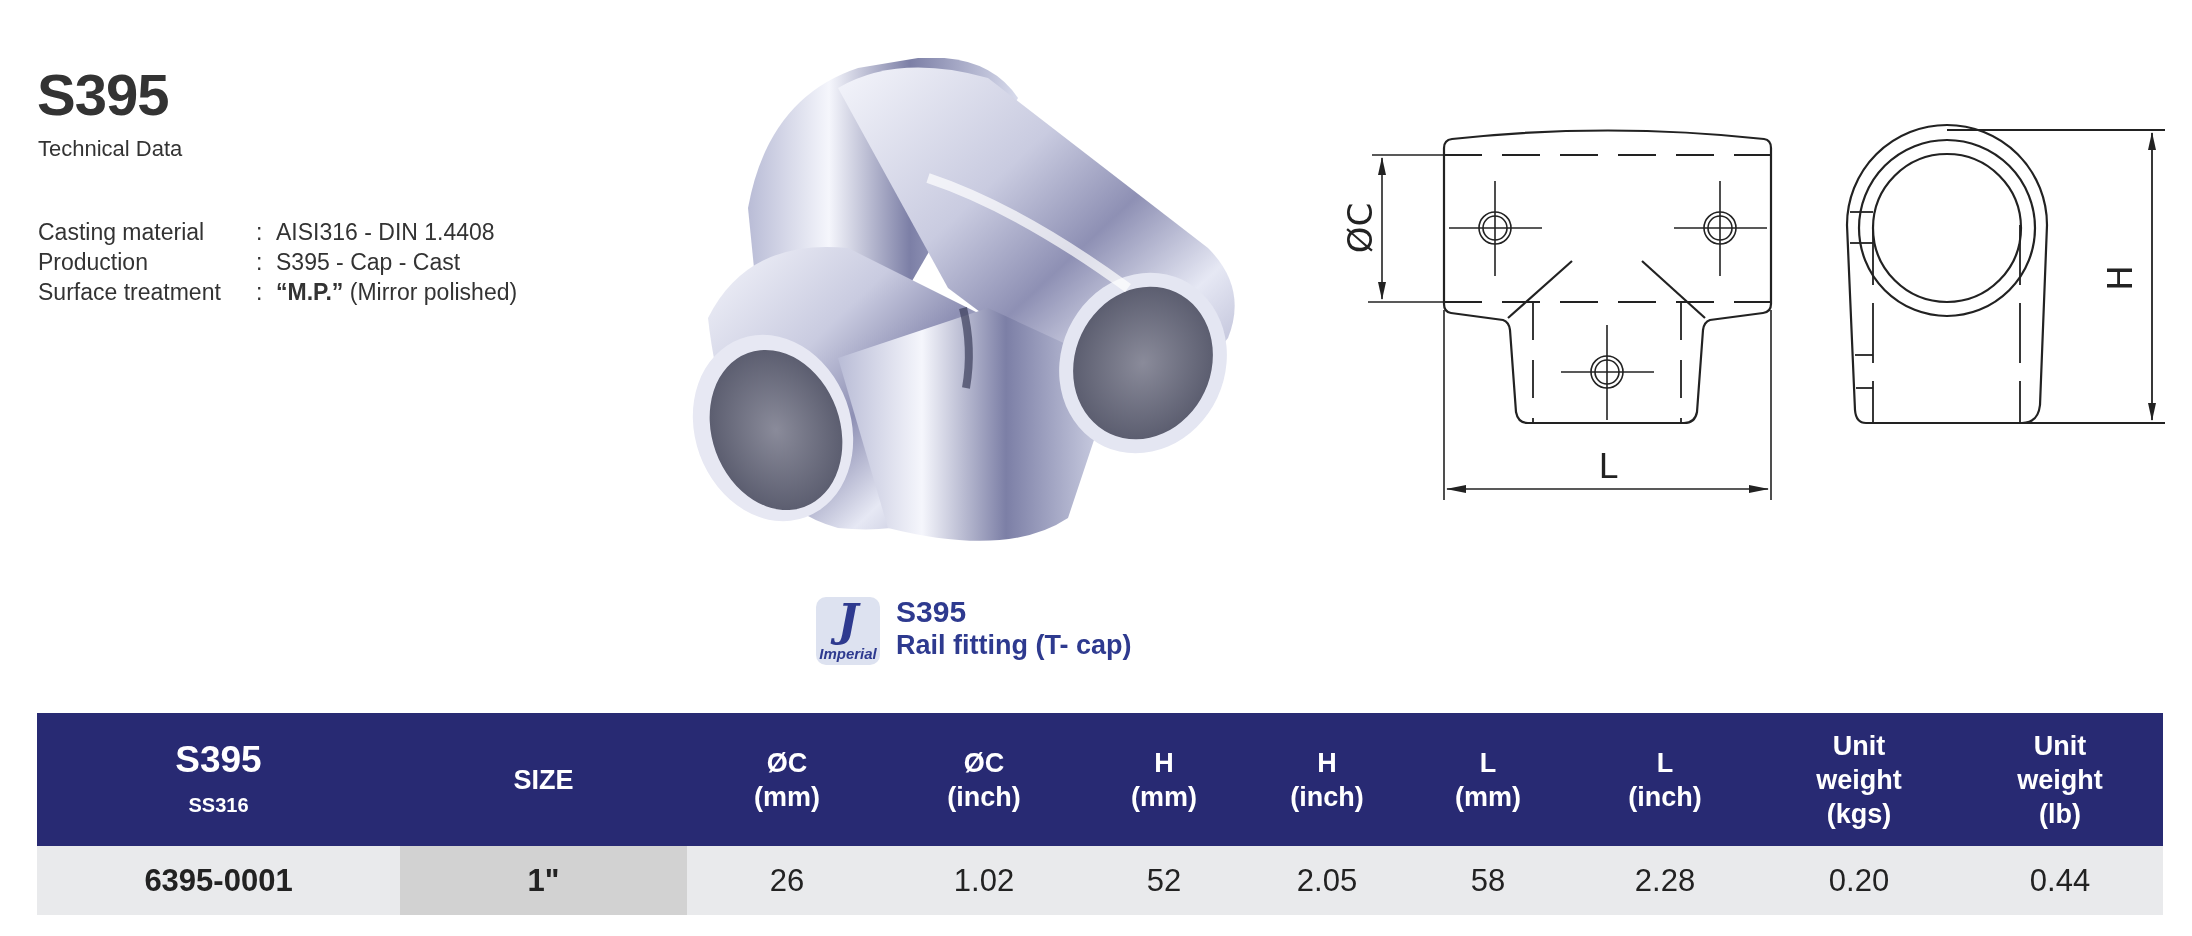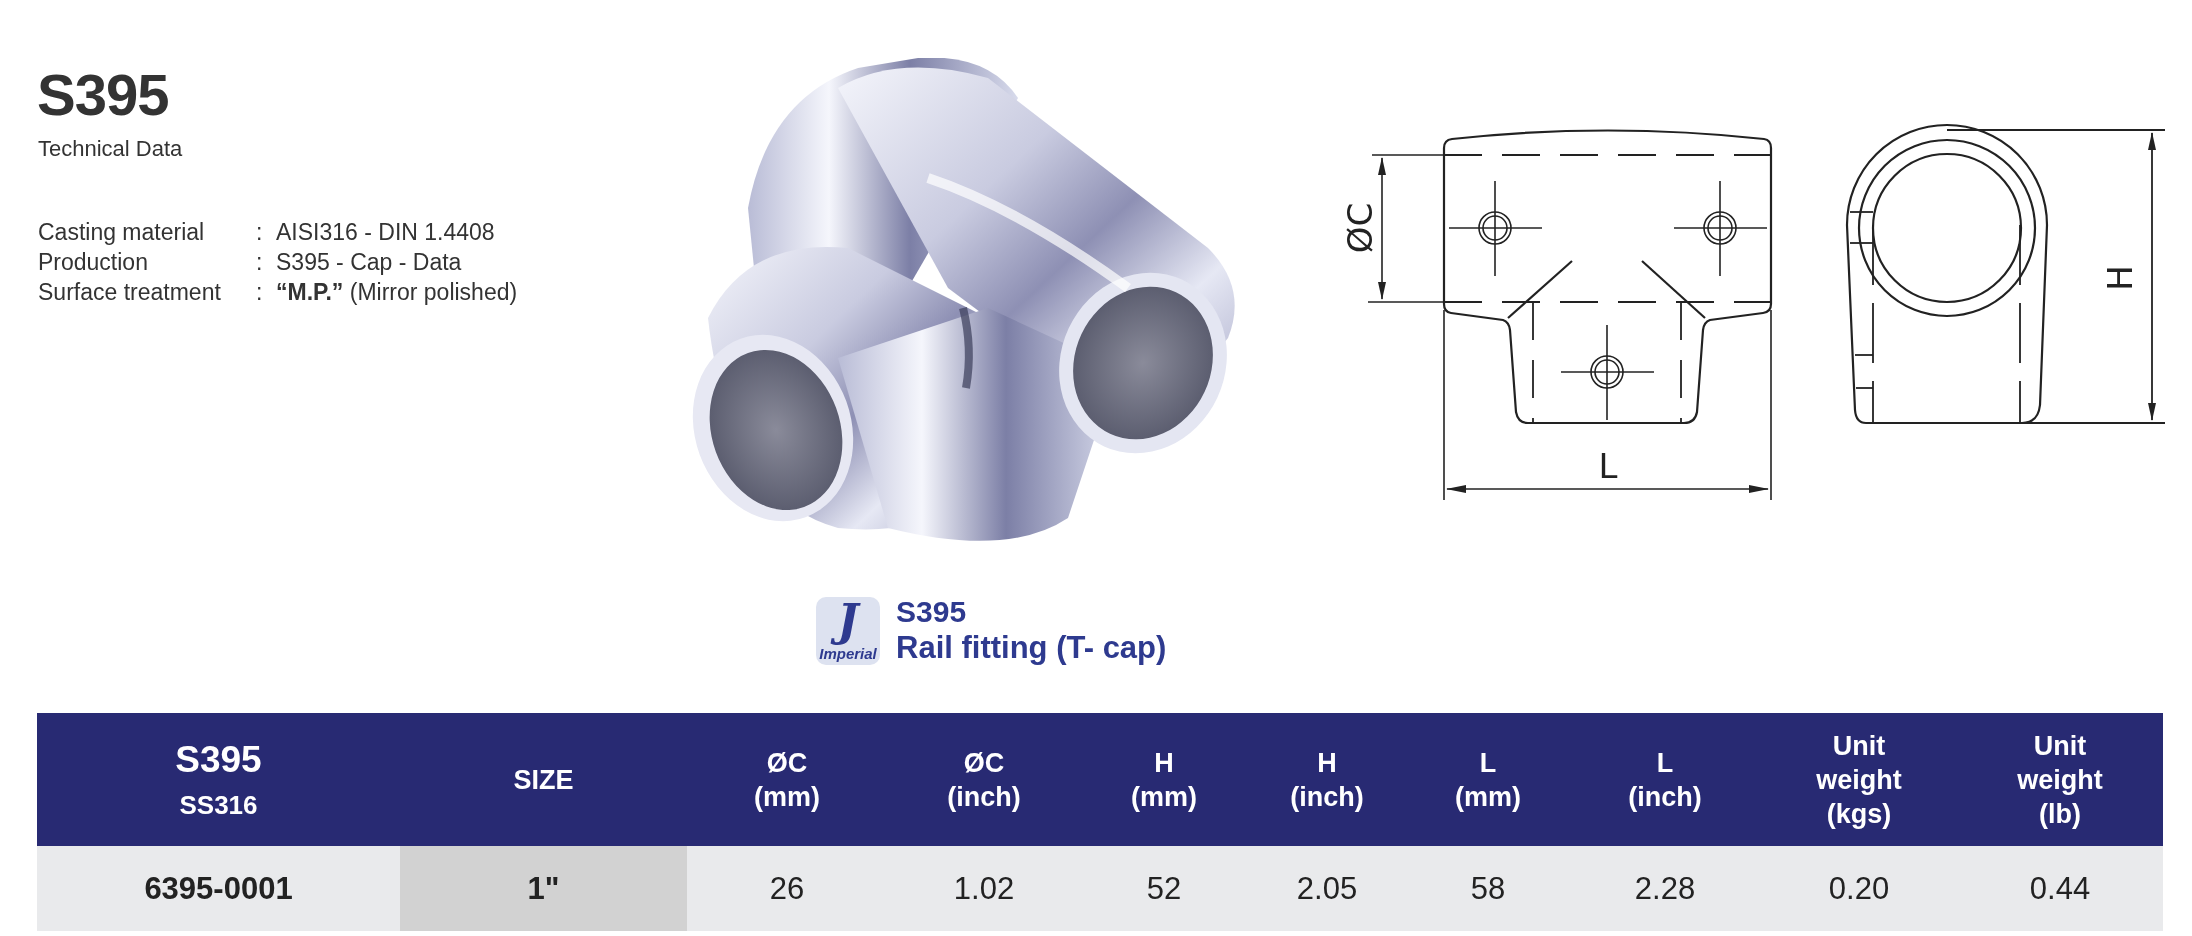--- a/index.html
+++ b/index.html
@@ -12,41 +12,41 @@
   .spec-row .colon { display:inline-block; width:20px; }
   .spec-row b { font-weight:bold; }
   #photo { left:688px; top:58px; width:570px; height:492px; }
   #front-view { left:1330px; top:120px; width:460px; height:390px; }
   #side-view { left:1830px; top:120px; width:362px; height:320px; }
   #caption { left:816px; top:597px; }
   #logo { position:absolute; left:0; top:0; width:64px; height:68px; background:#dde2f0; border-radius:10px; }
   #logo .glyph { position:absolute; left:0; right:0; top:0; text-align:center; font-family:"DejaVu Serif", serif; font-style:italic; font-weight:bold; color:#2e3a8f; font-size:44px; line-height:48px; }
   #logo .brand { position:absolute; left:0; right:0; bottom:3px; text-align:center; font-style:italic; font-weight:bold; color:#2e3a8f; font-size:15px; letter-spacing:0px; }
   #caption-code { position:absolute; left:80px; top:-2px; font-size:30px; font-weight:bold; color:#2e3a8f; white-space:nowrap; }
-  #caption-name { position:absolute; left:80px; top:33px; font-size:31px; font-weight:bold; color:#2e3a8f; white-space:nowrap; }
+  #caption-name { position:absolute; left:80px; top:33px; font-size:27px; font-weight:bold; color:#2e3a8f; white-space:nowrap; }
   #spec-table { position:absolute; left:37px; top:713px; width:2126px; border-collapse:collapse; table-layout:fixed; }
   #spec-table th { background:#282a73; color:#ffffff; font-weight:bold; font-size:27px; line-height:34px; height:133px; padding:0; text-align:center; vertical-align:middle; }
-  #spec-table td { background:#e9eaec; color:#222222; font-size:31px; height:53px; padding:16px; text-align:center; vertical-align:middle; }
+  #spec-table td { background:#e9eaec; color:#222222; font-size:31px; height:53px; padding:8px; text-align:center; vertical-align:middle; }
   #spec-table td.size { background:#d2d2d2; font-weight:bold; }
   #spec-table td.code { font-weight:bold; }
   #spec-table th .main { font-size:37px; line-height:44px; display:block; }
-  #spec-table th .sub { font-size:26px; line-height:34px; display:block; margin-top:6px; }
+  #spec-table th .sub { font-size:20px; line-height:34px; display:block; margin-top:6px; }
   .line2 { display:block; }
 </style>
 </head>
 <body>
 
 <div class="abs" id="model-title">S395</div>
 <div class="abs" id="tech-heading">Technical Data</div>
 
 <div class="spec-row" style="top:177px;">
   <span class="lbl">Casting material</span><span class="colon">:</span><span>AISI316 - DIN 1.4408</span>
 </div>
 <div class="spec-row" style="top:207px;">
-  <span class="lbl">Production</span><span class="colon">:</span><span>S395 - Cap - Data</span>
+  <span class="lbl">Production</span><span class="colon">:</span><span>S395 - Cap - Cast</span>
 </div>
 <div class="spec-row" style="top:237px;">
   <span class="lbl">Surface treatment</span><span class="colon">:</span><b>“M.P.”</b><span> (Mirror polished)</span>
 </div>
 
 <svg class="abs" id="photo" viewBox="0 0 570 492">
   <defs>
     <linearGradient id="chrome1" x1="0" y1="0" x2="1" y2="1">
       <stop offset="0" stop-color="#f4f5fb"></stop>
       <stop offset="0.35" stop-color="#c9cbe0"></stop>

